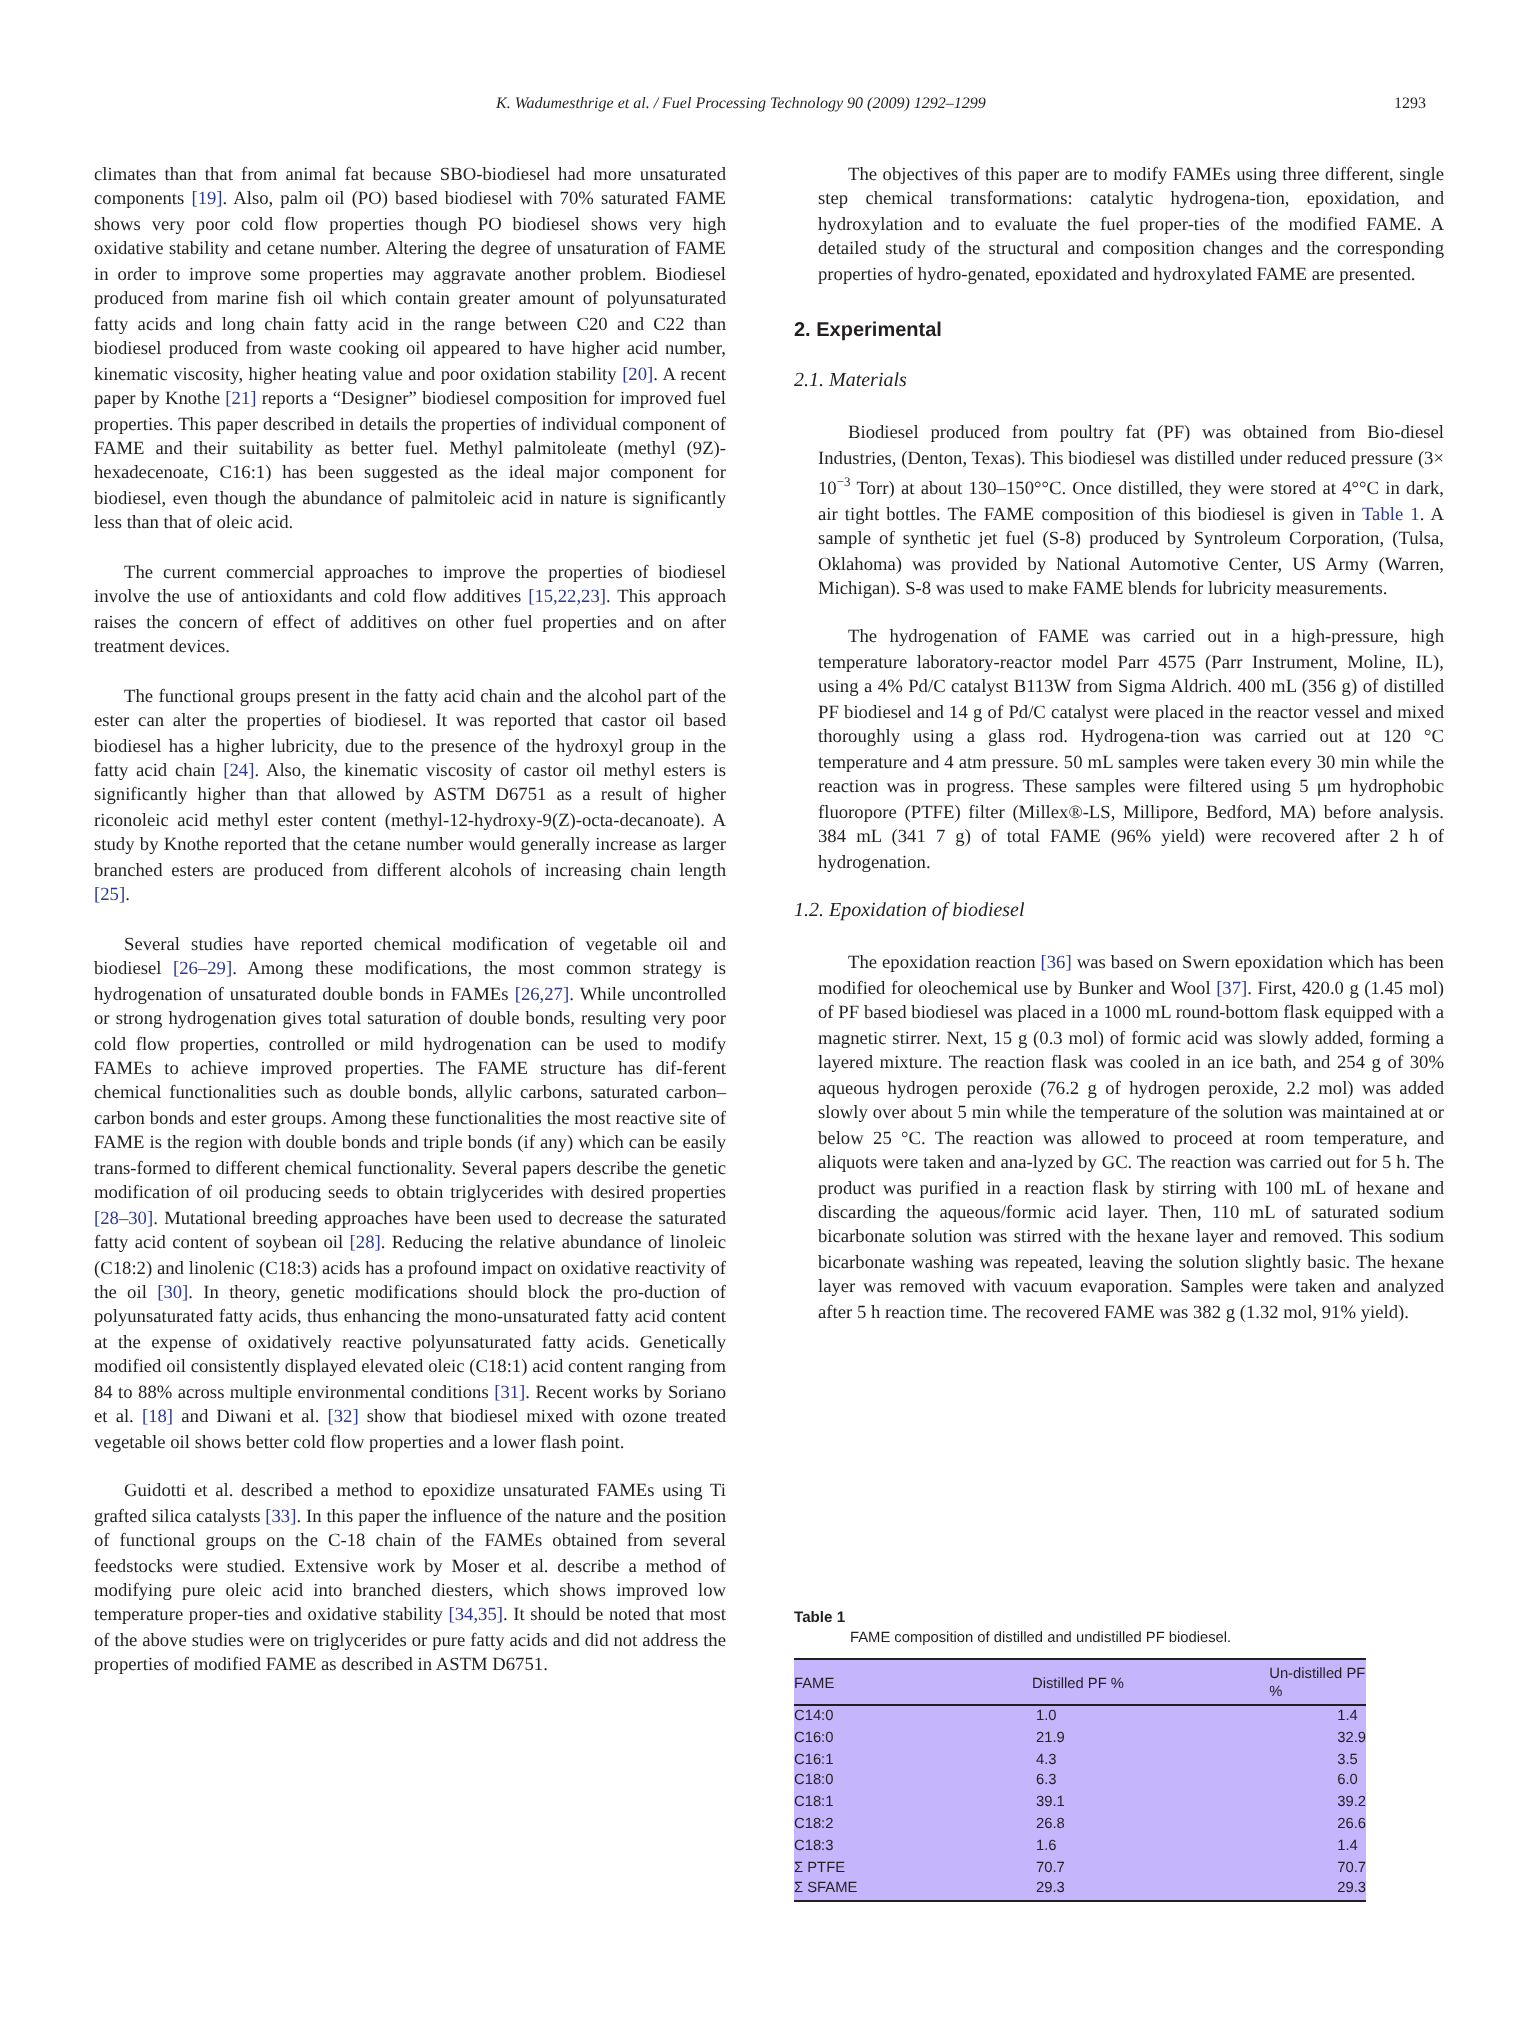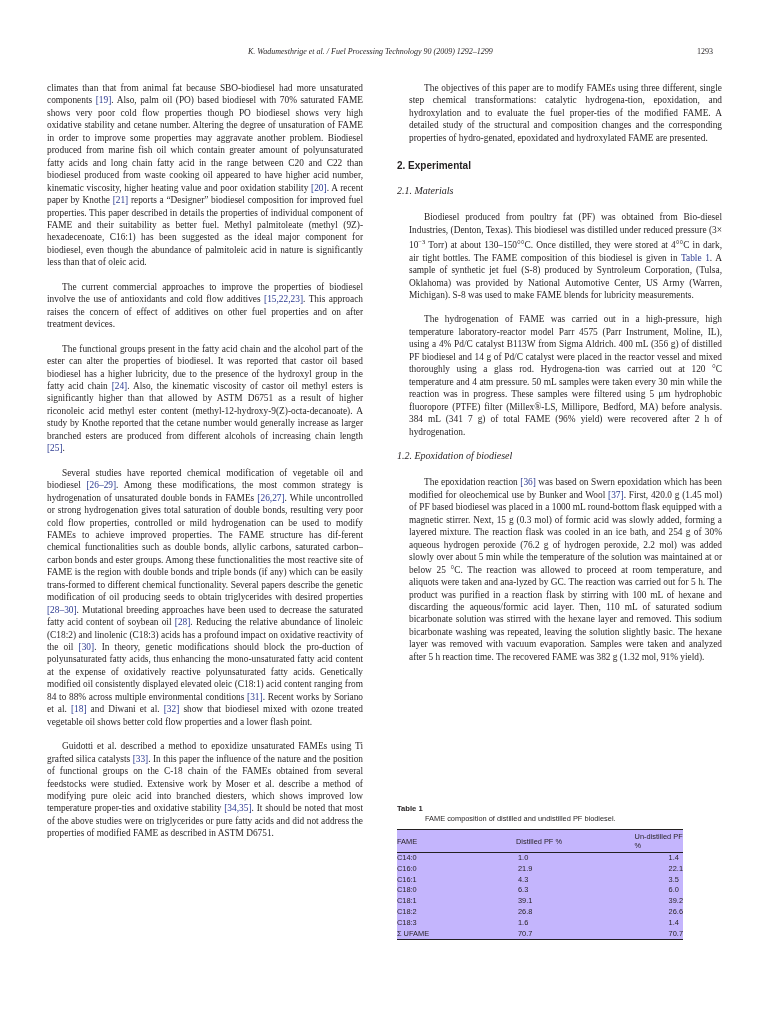--- a/index.html
+++ b/index.html
@@ -87,21 +87,21 @@
     </thead>
     <tbody id="table-body">
         <tr>
           <td class="c1">C14:0</td>
           <td class="c2">1.0</td>
           <td class="c3">1.4</td>
         </tr>
         <tr>
           <td class="c1">C16:0</td>
           <td class="c2">21.9</td>
-          <td class="c3">22.1</td>
+          <td class="c3">32.9</td>
         </tr>
         <tr>
           <td class="c1">C16:1</td>
           <td class="c2">4.3</td>
           <td class="c3">3.5</td>
         </tr>
         <tr>
           <td class="c1">C18:0</td>
           <td class="c2">6.3</td>
           <td class="c3">6.0</td>
@@ -115,19 +115,24 @@
           <td class="c1">C18:2</td>
           <td class="c2">26.8</td>
           <td class="c3">26.6</td>
         </tr>
         <tr>
           <td class="c1">C18:3</td>
           <td class="c2">1.6</td>
           <td class="c3">1.4</td>
         </tr>
         <tr>
-          <td class="c1">Σ UFAME</td>
+          <td class="c1">Σ PTFE</td>
           <td class="c2">70.7</td>
           <td class="c3">70.7</td>
+        </tr>
+        <tr>
+          <td class="c1">Σ SFAME</td>
+          <td class="c2">29.3</td>
+          <td class="c3">29.3</td>
         </tr>
       </tbody>
   </table>
 </div>
 
 </body></html>

